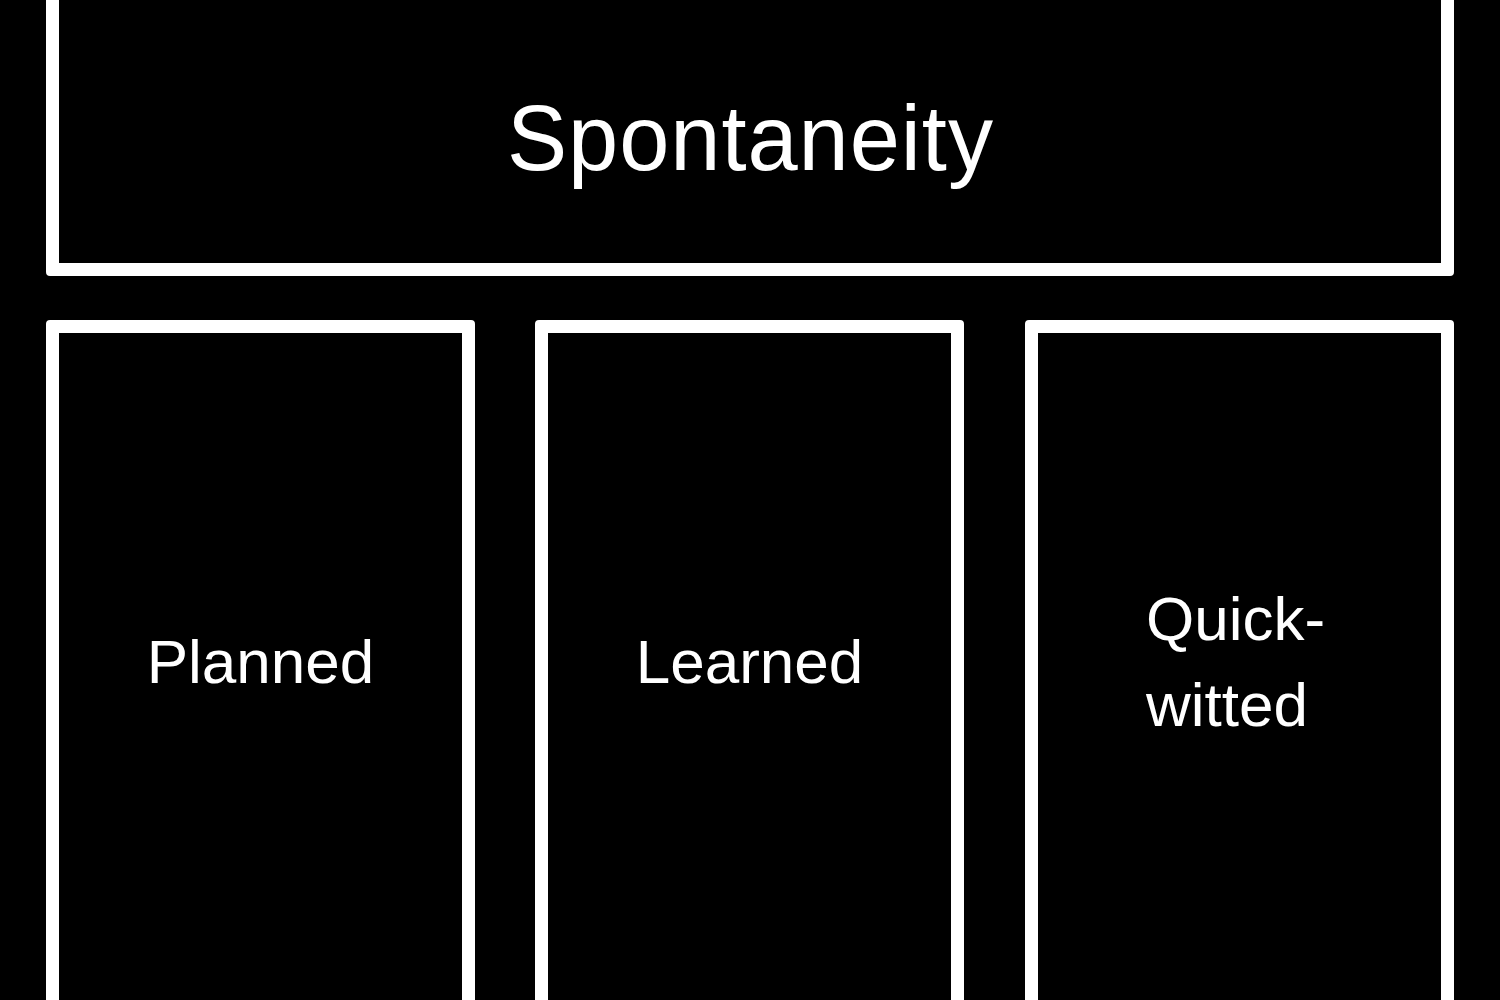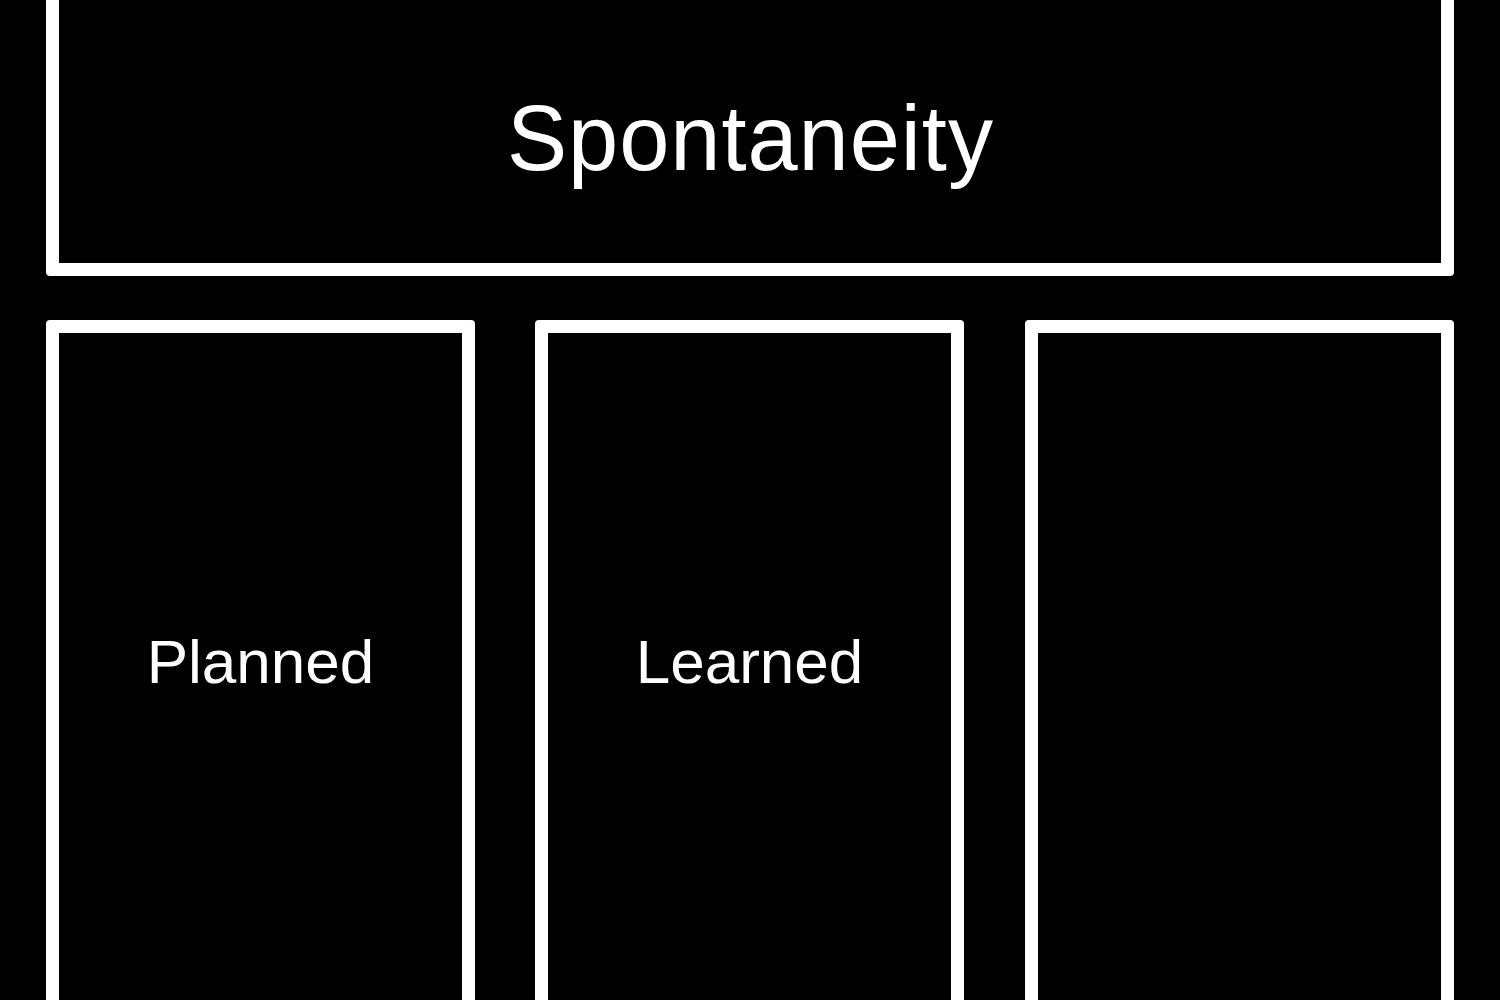--- a/index.html
+++ b/index.html
@@ -73,14 +73,16 @@
 </div>
 
 <div class="box bottom-box" id="box-learned">
   <div class="label">
     <span>Learned</span>
   </div>
 </div>
 
 <div class="box bottom-box" id="box-quick">
   <div class="label">
+    <span>Quick-</span>
+    <span>witted</span>
   </div>
 </div>
 
 </body></html>

